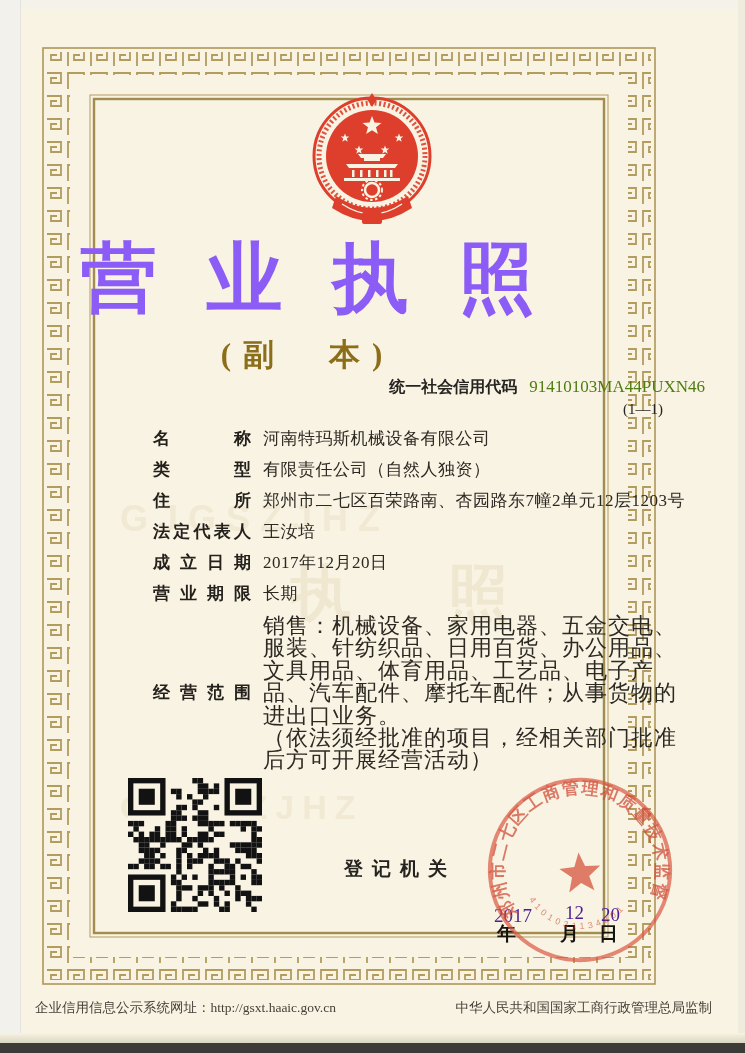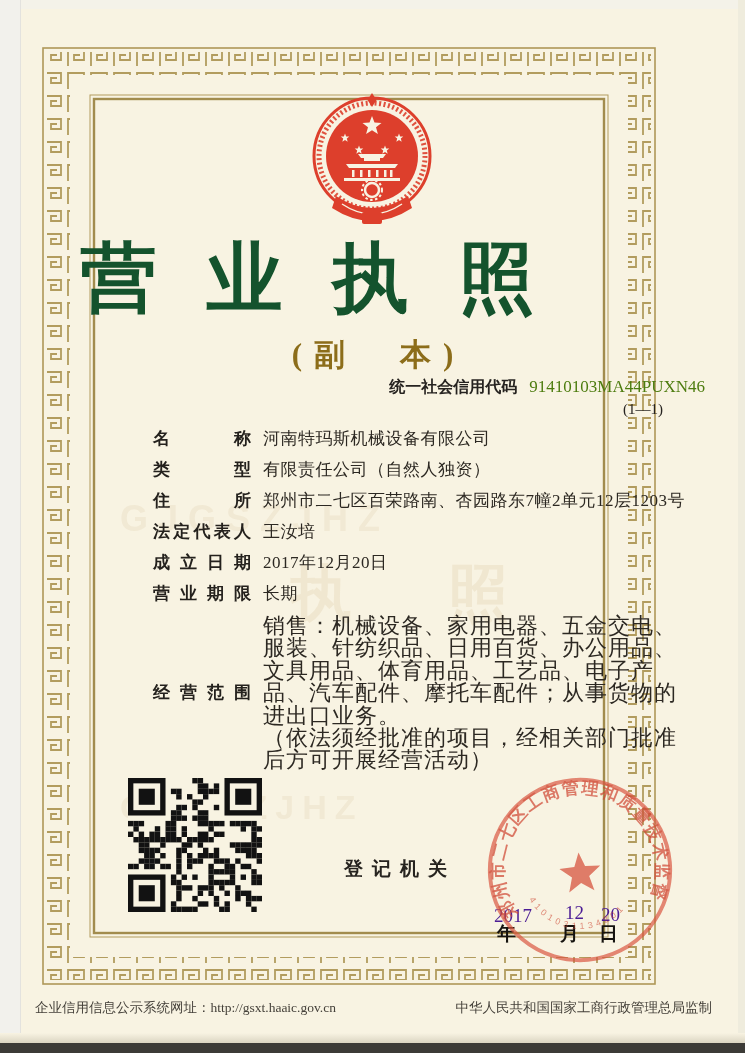--- a/index.html
+++ b/index.html
@@ -17,25 +17,25 @@
   .edge-bottom-shadow{left:0;top:1033px;width:745px;height:11px;background:linear-gradient(#f8f3e2,#d8d2bf);}
   .edge-bottom-dark{left:0;top:1043px;width:745px;height:10px;background:#3c3b37;}
   
   .border-svg{left:42px;top:47px;}
   
   .emblem{left:302px;top:92px;}
   
   .title{
     left:0;top:236px;width:615px;text-align:center;
     font-weight:bold;font-size:76px;line-height:84px;
-    letter-spacing:50px;text-indent:50px;color:#14532d;
+    letter-spacing:50px;text-indent:50px;color:#8b5cf6;
     font-family:Liberation Serif, serif;
   }
   .subtitle{
-    left:0;top:334px;width:745px;text-align:center;
+    left:0;top:334px;width:603px;text-align:center;
     font-size:31px;color:#8c6d1a;letter-spacing:12px;text-indent:12px;font-weight:bold;
   }
   
   .credit{right:40px;top:377px;text-align:right;}
   .credit-line1{white-space:nowrap;}
   .credit-label{font-family:"Liberation Sans","DejaVu Sans",sans-serif;font-weight:bold;font-size:16px;color:#262320;}
   .credit-value{font-size:17px;margin-left:8px;color:#4d7c0f;}
   .credit-page{font-size:15px;padding-right:42px;margin-top:3px;color:#262320;}
   
   .fields{left:153px;top:429px;width:540px;}

